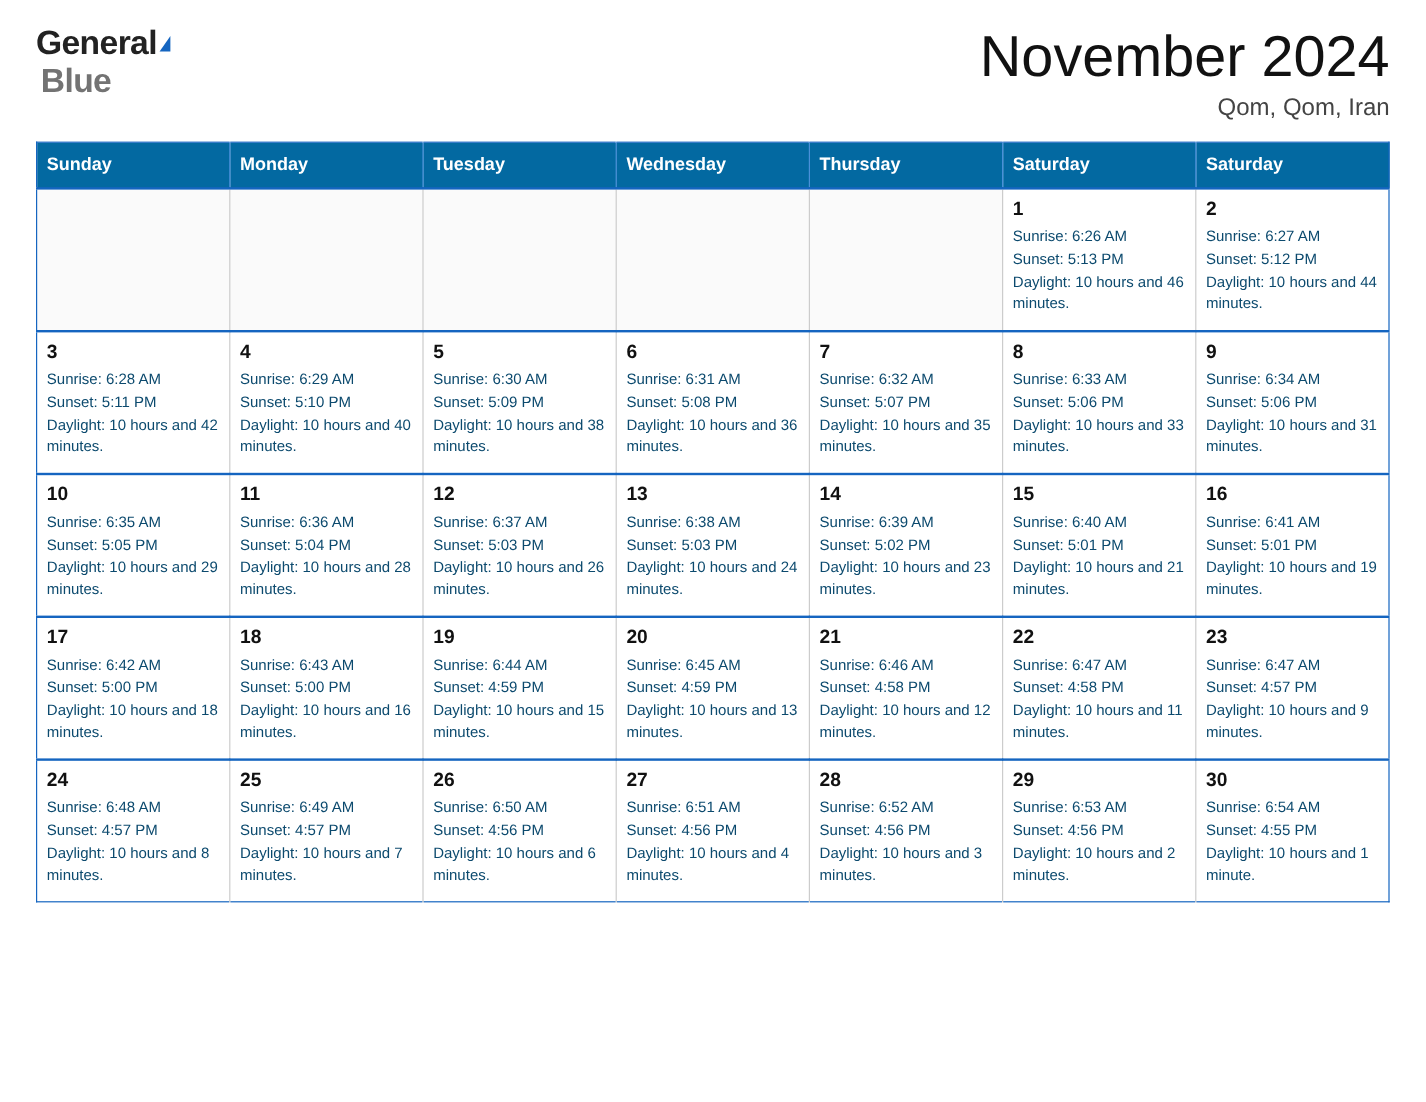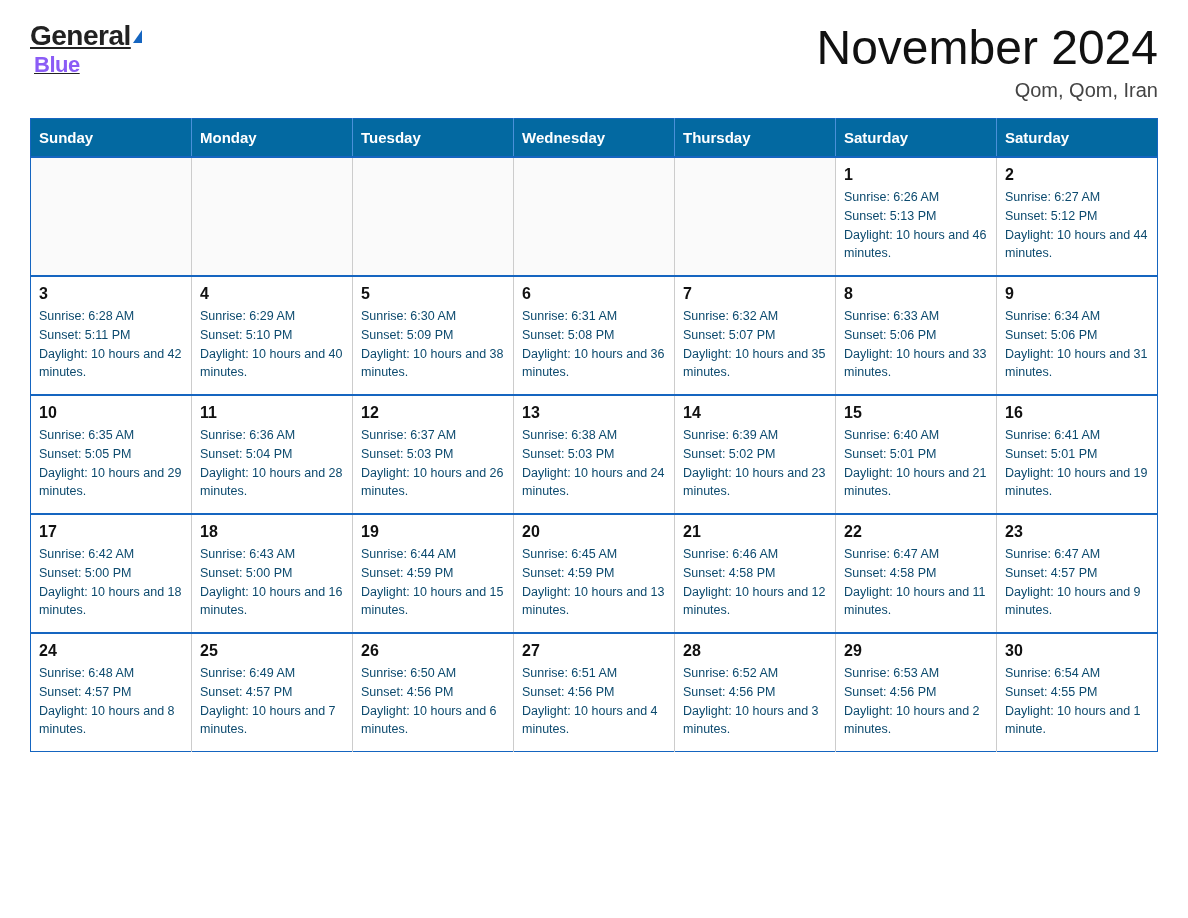--- a/index.html
+++ b/index.html
@@ -12,32 +12,31 @@
     .header {
       display: flex;
       justify-content: space-between;
       align-items: flex-start;
       margin-bottom: 16px;
     }
     .logo {
       display: flex;
       flex-direction: column;
       align-items: flex-start;
-      text-decoration: underline;
     }
     .logo-text-general {
       font-size: 28px;
       font-weight: bold;
       color: #222;
       letter-spacing: -0.5px;
     }
     .logo-text-blue {
-      font-size: 22px;
+      font-size: 28px;
       font-weight: bold;
-      color: #8b5cf6;
+      color: #737373;
       letter-spacing: -0.5px;
     }
     .logo-line1 {
       display: flex;
       align-items: center;
     }
     .logo-line2 {
       margin-left: 4px;
     }
     .title-block {

